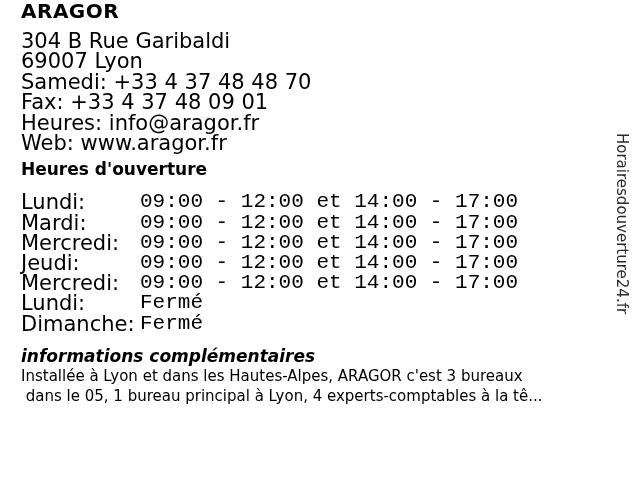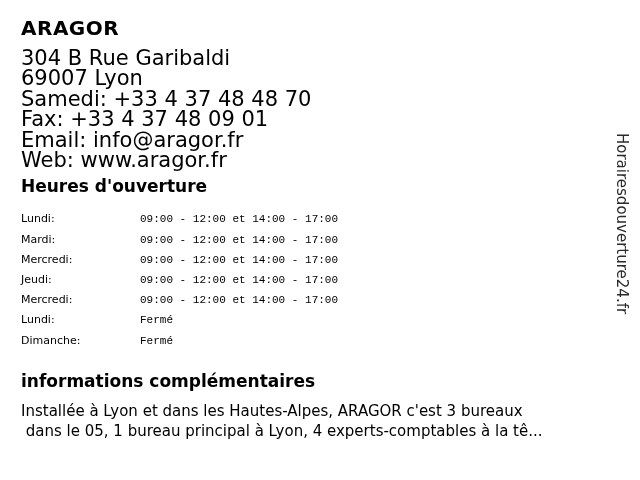--- a/index.html
+++ b/index.html
@@ -2,55 +2,55 @@
 <html><head>
 <meta charset="utf-8">
 <style>
   html, body { margin: 0; padding: 0; }
   body {
     width: 640px; height: 480px;
     background: #ffffff; color: #000000;
     font-family: "DejaVu Sans", "Liberation Sans", sans-serif;
     position: relative; overflow: hidden;
   }
-  .page { padding: 17px 0 0 21px; }
+  .page { padding: 0 0 0 21px; }
   .biz-name {
     font-size: 20px; font-weight: bold; line-height: 23px;
     margin: 0; letter-spacing: 0.5px;
   }
   .contact { margin-top: 8px; font-size: 21px; line-height: 20.4px; }
   .contact-line { white-space: pre; }
   .section-heading { font-size: 17px; font-weight: bold; line-height: 20px; margin: 0; }
   .hours-heading { margin-top: 6px; }
-  .hours-table { margin-top: 13px; font-size: 11px; line-height: 20.2px; }
+  .hours-table { margin-top: 13px; font-size: 21px; line-height: 20.2px; }
   .hours-row { display: flex; }
   .day-cell { width: 119px; flex: 0 0 119px; }
   .hours-cell { white-space: pre; font-family: Liberation Mono, monospace; }
-  .info-heading { margin-top: 20px; }
-  .info-text { margin-top: 10px; font-size: 15px; line-height: 20.4px; }
+  .info-heading { margin-top: 12px; font-style: italic; }
+  .info-text { margin-top: 0; font-size: 15px; line-height: 20.4px; }
   .info-line { white-space: pre; }
   .watermark {
     position: absolute; top: 133px; right: 10px;
     writing-mode: vertical-rl;
     font-size: 15px; color: #2b2b2b; line-height: 17px;
   }
 </style>
 </head>
 <body>
 
 <div class="page">
 
   <h1 class="biz-name">ARAGOR</h1>
 
   <div class="contact">
     <div class="contact-line">304 B Rue Garibaldi</div>
     <div class="contact-line">69007 Lyon</div>
     <div class="contact-line"><span>Samedi:</span> <span>+33 4 37 48 48 70</span></div>
     <div class="contact-line"><span>Fax:</span> <span>+33 4 37 48 09 01</span></div>
-    <div class="contact-line"><span>Email:</span> <span>info@aragor.fr</span></div>
+    <div class="contact-line"><span>Heures:</span> <span>info@aragor.fr</span></div>
     <div class="contact-line"><span>Web:</span> <span>www.aragor.fr</span></div>
   </div>
 
   <h2 class="section-heading hours-heading">Heures d'ouverture</h2>
 
   <div class="hours-table">
     <div class="hours-row">
       <span class="day-cell">Lundi:</span>
       <span class="hours-cell">09:00 - 12:00 et 14:00 - 17:00</span>
     </div>

